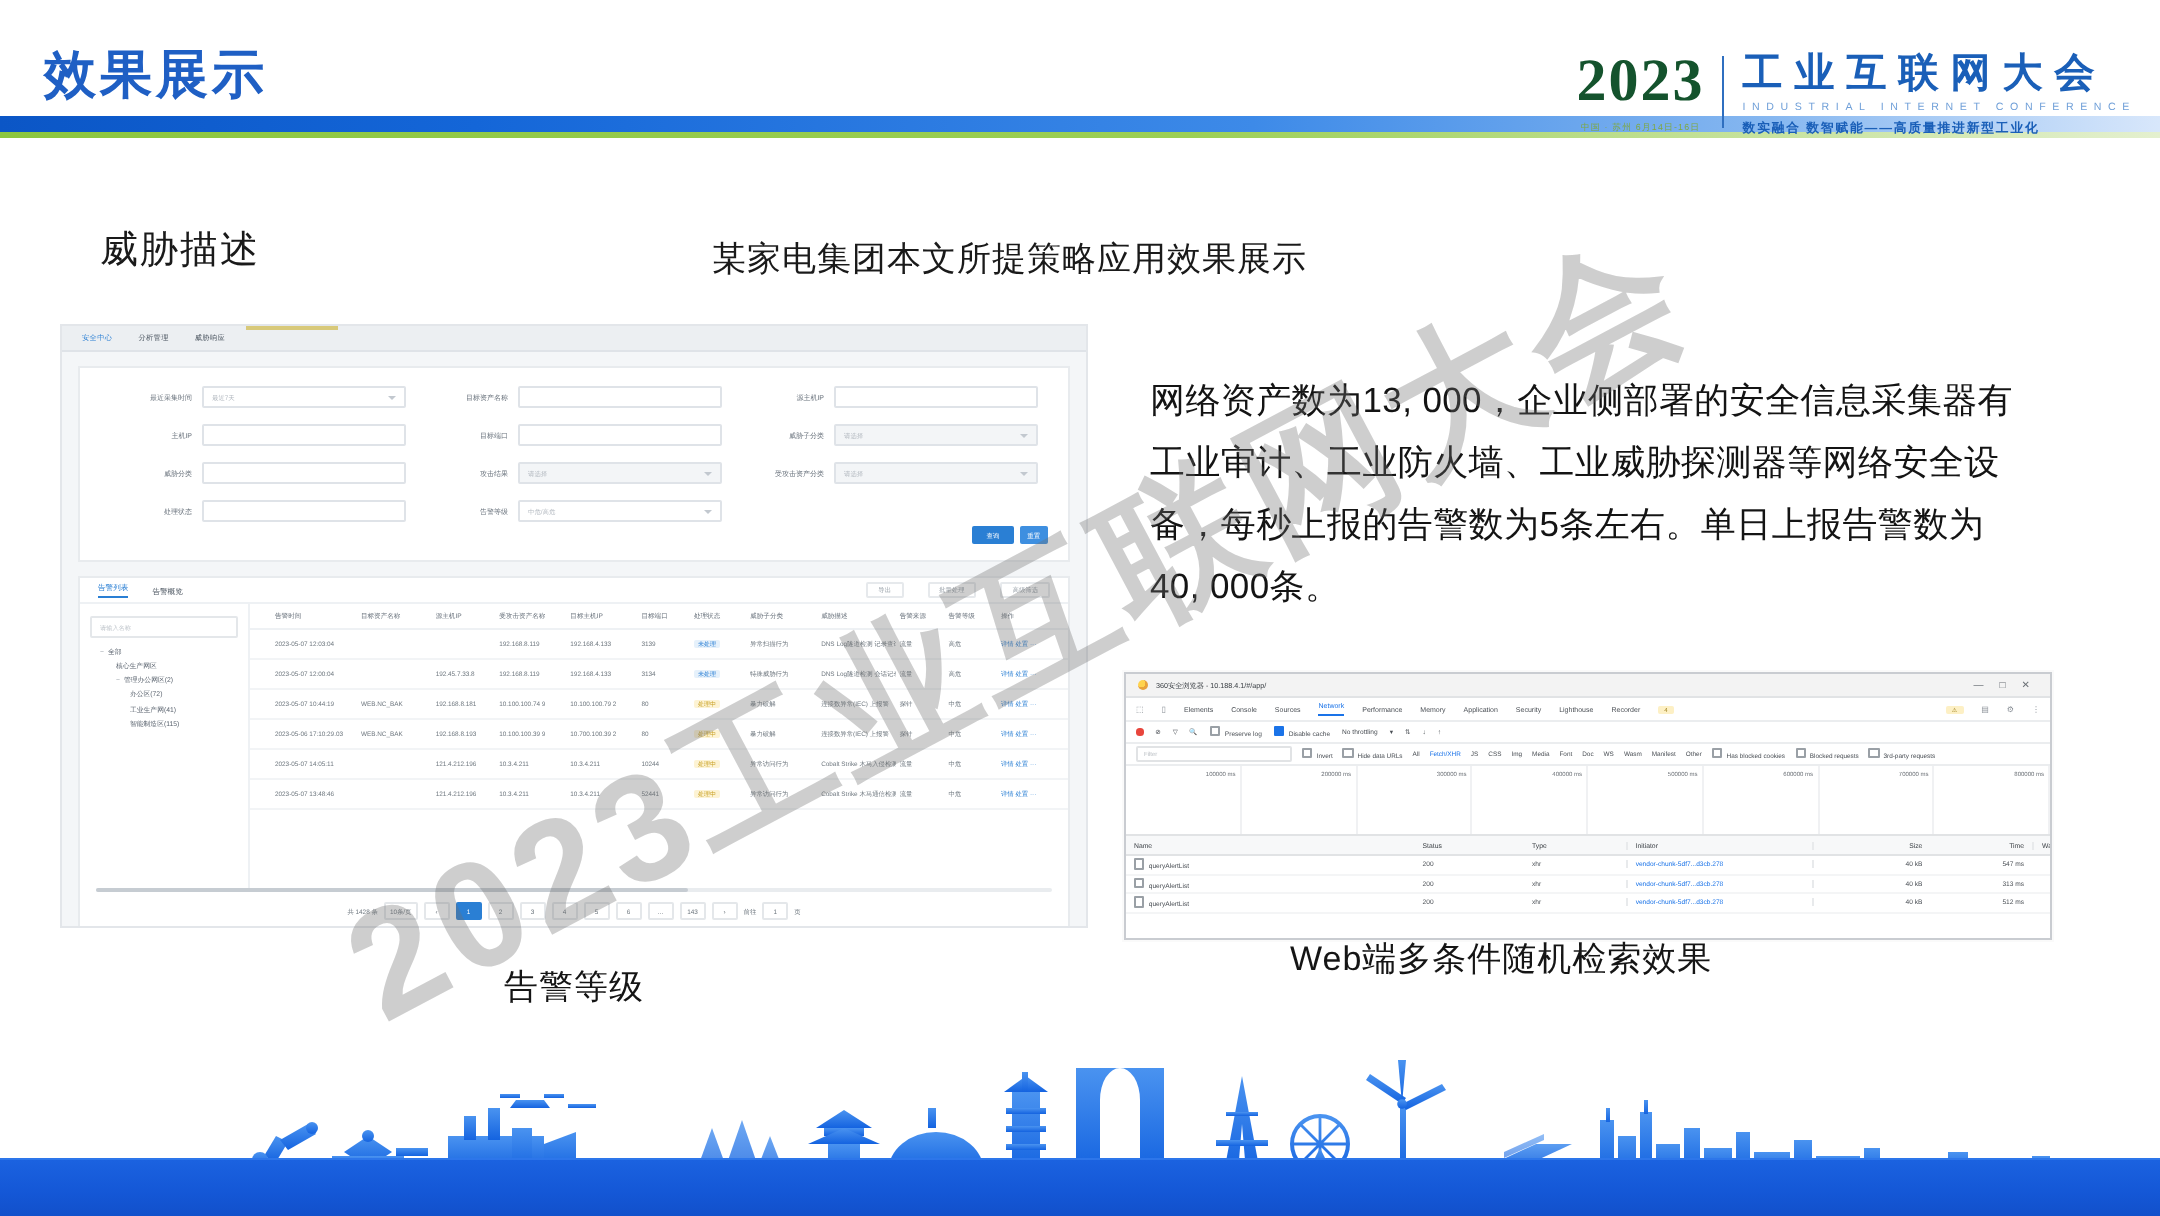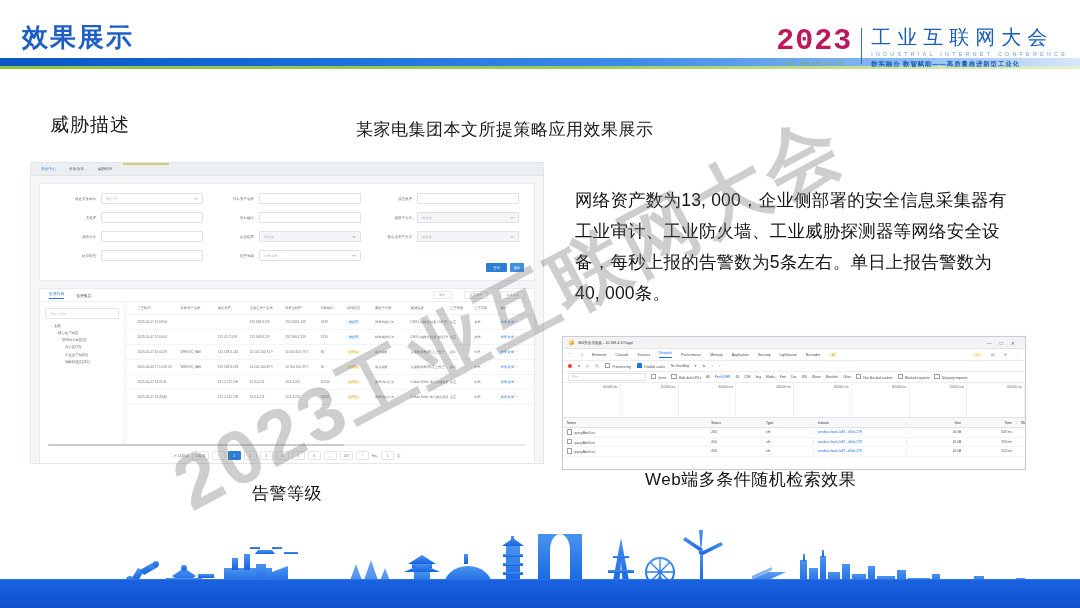--- a/index.html
+++ b/index.html
@@ -32,35 +32,35 @@
 
   
   .logo{
     position:absolute;right:12px;top:26px;
     display:flex;align-items:flex-start;
   }
   .logo-year-block{
     text-align:center;padding-right:9px;
   }
   .logo-year{
-    font-size:30px;font-weight:700;color:#be185d;
+    font-size:30px;font-weight:700;color:#14532d;
     letter-spacing:1px;line-height:1;
-    font-family:Liberation Mono, monospace;
+    font-family:Liberation Serif, serif;
   }
   .logo-year-sub{
     font-size:4.4px;color:#7fa840;letter-spacing:.6px;
     margin-top:5px;white-space:nowrap;
   }
   .logo-divider{
     width:1px;background:#2f6fc0;margin:2px 9px 0 0;align-self:stretch;
     height:36px;
   }
   .logo-right{padding-top:1px;}
   .logo-cn{
-    font-size:20px;font-weight:400;color:#1a5fb8;
+    font-size:20px;font-weight:700;color:#1a5fb8;
     letter-spacing:6px;line-height:1.05;white-space:nowrap;
   }
   .logo-en{
     font-size:5.3px;color:#6f9fd8;letter-spacing:3.3px;
     margin-top:3px;white-space:nowrap;
   }
   .logo-slogan{
     font-size:6.4px;color:#1a5fb8;letter-spacing:.9px;
     margin-top:3px;white-space:nowrap;font-weight:700;
   }

